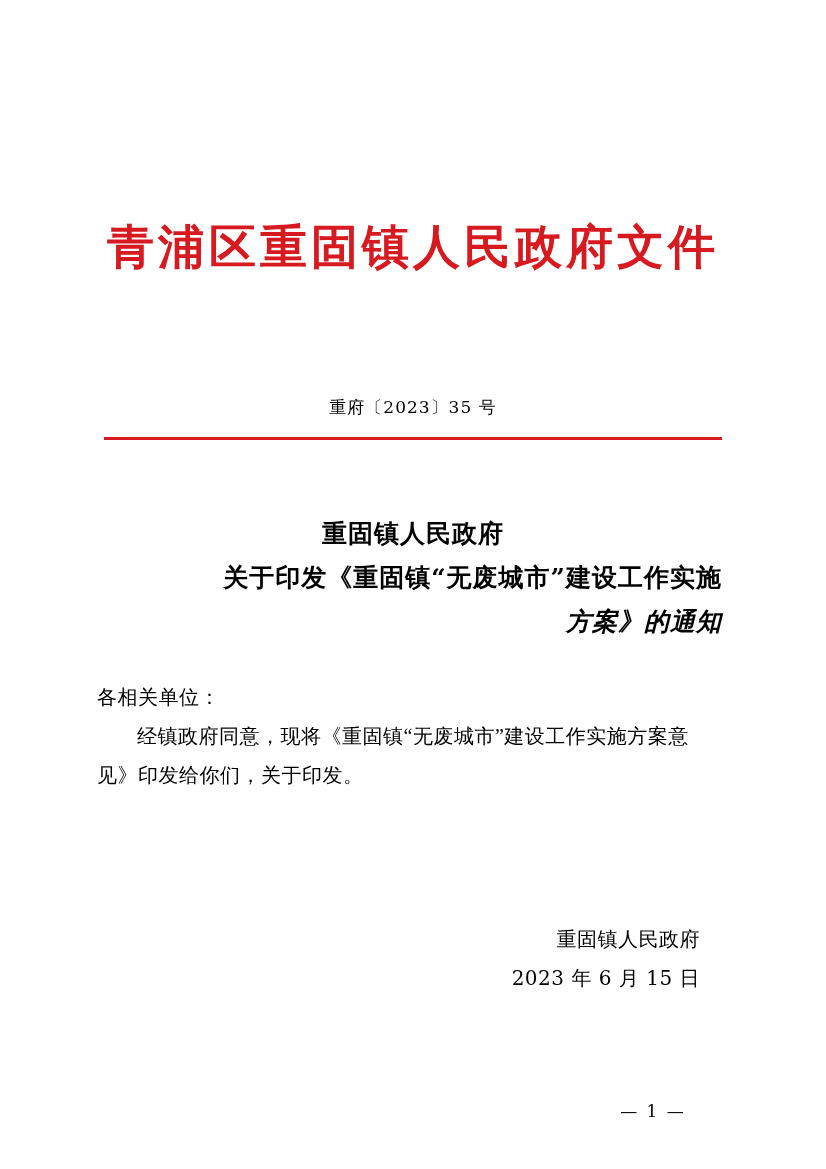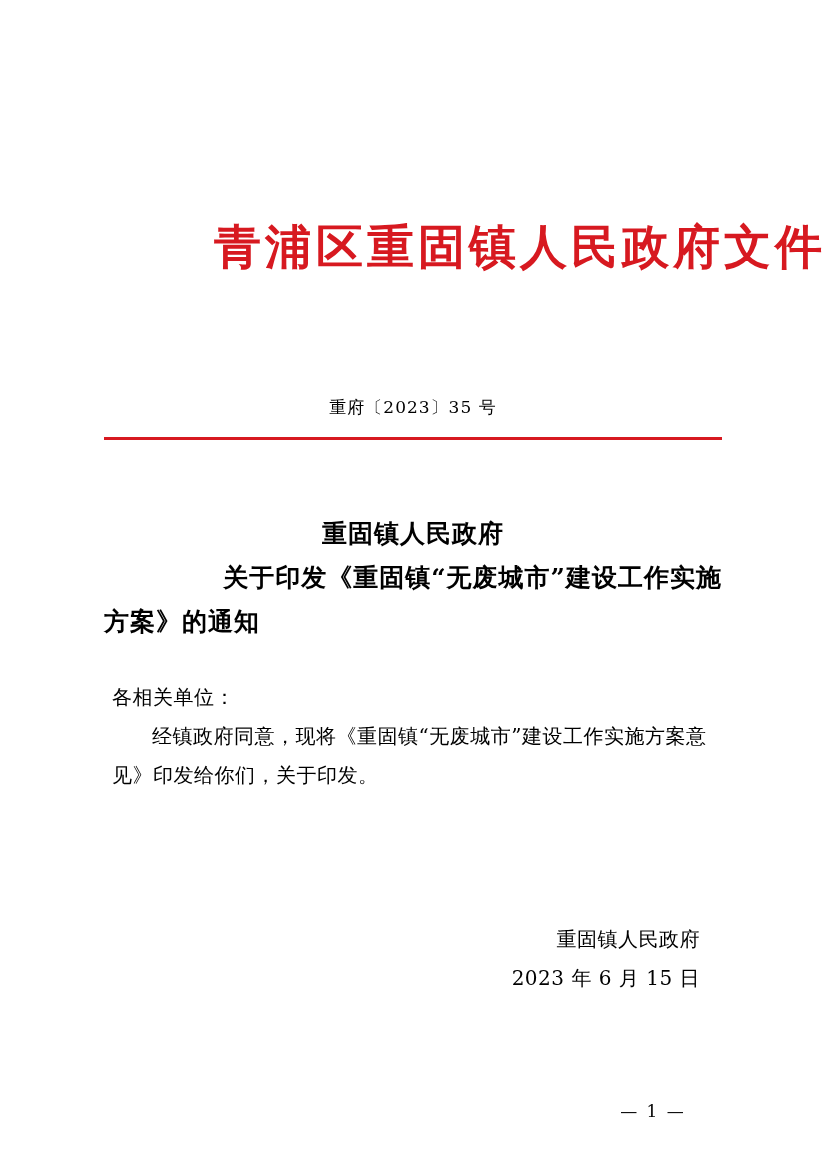--- a/index.html
+++ b/index.html
@@ -15,21 +15,21 @@
     font-family: "DejaVu Serif", "Liberation Serif", serif;
     color: #000000;
     overflow: hidden;
   }
 
   .doc-header {
     position: absolute;
     top: 218px;
     left: 0;
     right: 0;
-    text-align: right;
+    text-align: center;
   }
   .doc-title-red {
     color: #d71920;
     font-family: "DejaVu Serif", "Liberation Serif", serif;
     font-weight: bold;
     font-size: 47px;
     letter-spacing: 4px;
     line-height: 1.25;
     white-space: nowrap;
   }
@@ -64,31 +64,33 @@
     font-size: 25px;
     line-height: 1.75;
     letter-spacing: 1px;
   }
   .doc-subject .line2 {
     text-align: right;
     display: block;
   }
   .doc-subject .line3 {
     display: block;
-    text-align: left;
+    text-align: right;
+    font-style: italic;
   }
 
   .body-block {
     position: absolute;
     top: 678px;
-    left: 112px;
+    left: 97px;
     width: 618px;
     font-size: 20px;
     line-height: 1.95;
     letter-spacing: 0.5px;
+    font-family: Liberation Serif, serif;
   }
   .salutation {
     display: block;
   }
   .para {
     display: block;
     text-indent: 40px;
   }
 
   .signature {

